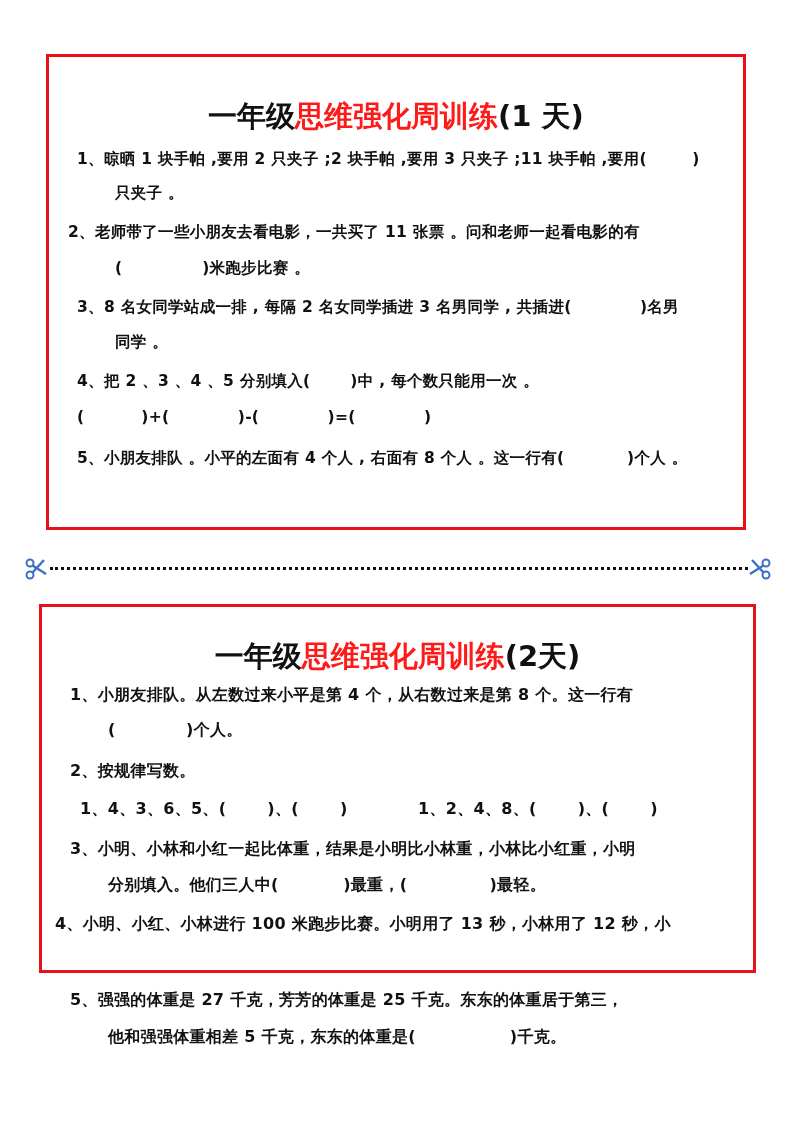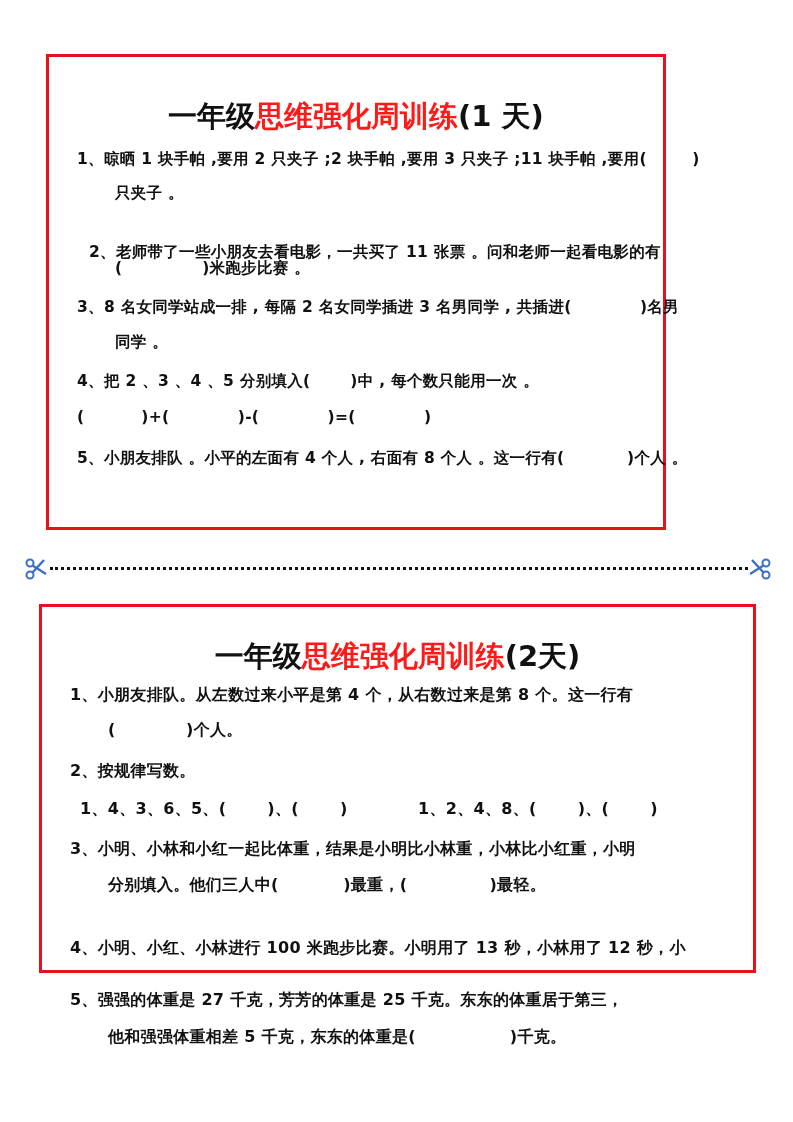--- a/index.html
+++ b/index.html
@@ -1,39 +1,39 @@
 <!DOCTYPE html>
 <html><head>
   <meta charset="utf-8">
   <style>
     html, body { margin: 0; padding: 0; background: #ffffff; }
     body { width: 793px; height: 1122px; position: relative; overflow: hidden;
            font-family: "DejaVu Sans", "Liberation Sans", sans-serif; color: #111; }
     .box { position: absolute; border: 3px solid #e5121b; box-sizing: border-box; }
-    #box1 { left: 46px; top: 54px; width: 620px; height: 476px; }
+    #box1 { left: 46px; top: 54px; width: 700px; height: 476px; }
     #box2 { left: 39px; top: 604px; width: 717px; height: 369px; }
     .title { position: absolute; left: 0; right: 0; text-align: center;
              font-size: 29px; font-weight: bold; letter-spacing: 0px; }
     .title .red { color: #ff1a1a; }
     .line { position: absolute; font-size: 15.5px; font-weight: bold; white-space: pre; letter-spacing: 0.3px; }
     #box2 .line { font-size: 16px; }
     .cutline { position: absolute; left: 24px; top: 558px; width: 748px; height: 22px; }
     .dots { position: absolute; left: 26px; right: 24px; top: 9px; border-top: 3px dotted #111; }
     .scissor { position: absolute; top: 0; width: 24px; height: 22px; }
   </style>
 </head>
 <body>
 
 <div class="box" id="box1">
   <div class="title" style="top:40px;">
     <span>一年级</span><span class="red">思维强化周训练</span><span>(1 天)</span>
   </div>
   <div class="line" style="left:28px; top:92px;">1、晾晒 1 块手帕 ,要用 2 只夹子 ;2 块手帕 ,要用 3 只夹子 ;11 块手帕 ,要用(        )</div>
   <div class="line" style="left:66px; top:126px;">只夹子 。</div>
-  <div class="line" style="left:40px; top:165px;margin-top:20px;">2、老师带了一些小朋友去看电影，一共买了 11 张票 。问和老师一起看电影的有</div>
+  <div class="line" style="left:19px; top:165px;">2、老师带了一些小朋友去看电影，一共买了 11 张票 。问和老师一起看电影的有</div>
   <div class="line" style="left:66px; top:201px;">(              )米跑步比赛 。</div>
   <div class="line" style="left:28px; top:240px;">3、8 名女同学站成一排 , 每隔 2 名女同学插进 3 名男同学 , 共插进(            )名男</div>
   <div class="line" style="left:66px; top:275px;">同学 。</div>
   <div class="line" style="left:28px; top:314px;">4、把 2 、3 、4 、5 分别填入(       )中 , 每个数只能用一次 。</div>
   <div class="line" style="left:28px; top:351px;">(          )+(            )-(            )=(            )</div>
   <div class="line" style="left:28px; top:391px;">5、小朋友排队 。小平的左面有 4 个人 , 右面有 8 个人 。这一行有(           )个人 。</div>
 </div>
 
 <div class="cutline">
   <svg class="scissor" style="left:0;" viewBox="0 0 24 22">
@@ -54,16 +54,16 @@
 <div class="box" id="box2">
   <div class="title" style="top:30px;">
     <span>一年级</span><span class="red">思维强化周训练</span><span>(2天)</span>
   </div>
   <div class="line" style="left:28px; top:78px;">1、小朋友排队。从左数过来小平是第 4 个，从右数过来是第 8 个。这一行有</div>
   <div class="line" style="left:66px; top:113px;">(            )个人。</div>
   <div class="line" style="left:28px; top:154px;">2、按规律写数。</div>
   <div class="line" style="left:38px; top:192px;text-align:center;">1、4、3、6、5、(       )、(       )            1、2、4、8、(       )、(       )</div>
   <div class="line" style="left:28px; top:232px;">3、小明、小林和小红一起比体重，结果是小明比小林重，小林比小红重，小明</div>
   <div class="line" style="left:66px; top:268px;">分别填入。他们三人中(           )最重，(              )最轻。</div>
-  <div class="line" style="left:28px; top:307px;margin-top:24px;">4、小明、小红、小林进行 100 米跑步比赛。小明用了 13 秒，小林用了 12 秒，小</div>
+  <div class="line" style="left:13px; top:307px;">4、小明、小红、小林进行 100 米跑步比赛。小明用了 13 秒，小林用了 12 秒，小</div>
   <div class="line" style="left:28px; top:383px;">5、强强的体重是 27 千克，芳芳的体重是 25 千克。东东的体重居于第三，</div>
   <div class="line" style="left:66px; top:420px;">他和强强体重相差 5 千克，东东的体重是(                )千克。</div>
 </div>
 
 </body></html>

